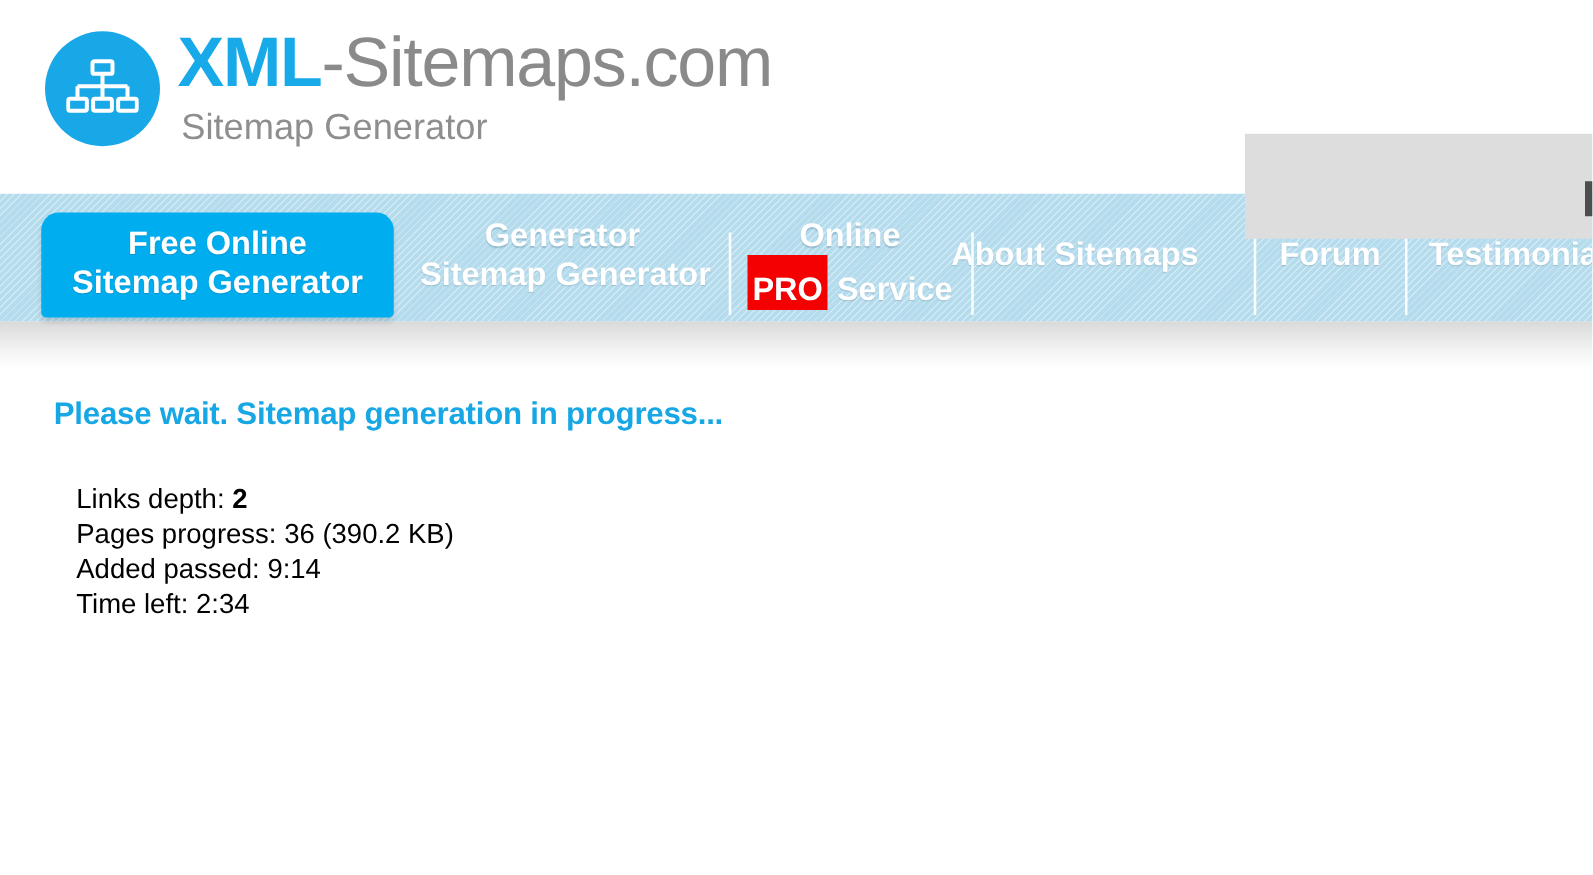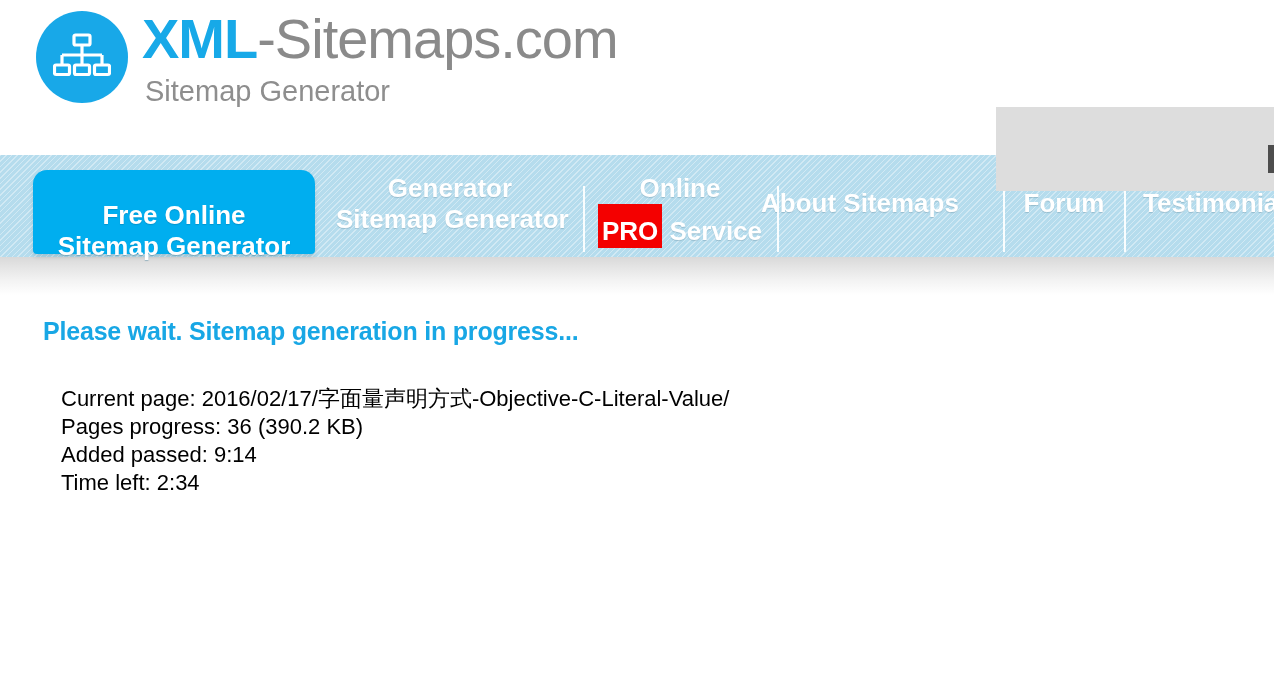--- a/index.html
+++ b/index.html
@@ -20,23 +20,23 @@
     position: absolute;
     left: 0;
     top: 0;
     width: 1274px;
     height: 155px;
     background: #ffffff;
   }
   .logo-block {
     position: absolute;
     left: 36px;
-    top: 5px;
+    top: 16px;
     display: flex;
-    align-items: center;
+    align-items: flex-end;
   }
   .logo-mark {
     width: 92px;
     height: 92px;
     border-radius: 50%;
     background: #18a8e8;
     display: flex;
     align-items: center;
     justify-content: center;
     flex: 0 0 auto;
@@ -143,21 +143,20 @@
     left: 0;
     right: 0;
     top: 9px;
     color: #ffffff;
     font-weight: bold;
     font-size: 26px;
     line-height: 31px;
     text-align: center;
     white-space: nowrap;
     text-shadow: 0 1px 1px rgba(0,90,130,0.3);
-    margin-top: 21px;
   }
 
   .nav-divider {
     position: absolute;
     top: 186px;
     width: 2px;
     height: 66px;
     background: #ffffff;
     opacity: 0.92;
     z-index: 15;
@@ -275,22 +274,22 @@
 
 <div class="ad-box">
   <div class="ad-box-edge"></div>
 </div>
 
 <div class="main">
   <div class="progress-heading">Please wait. Sitemap generation in progress...</div>
 
   <div class="status-list">
     <div class="status-line">
-      <span>Current page:</span>
-      <span>2016/02/17/字面量声明方式-Objective-C-Literal-Value/</span>
+      <span>Links depth:</span>
+      <span class="sv-bold">2</span>
     </div>
     <div class="status-line">
       <span>Pages progress:</span>
       <span>36 (390.2 KB)</span>
     </div>
     <div class="status-line">
       <span>Added passed:</span>
       <span>9:14</span>
     </div>
     <div class="status-line">

